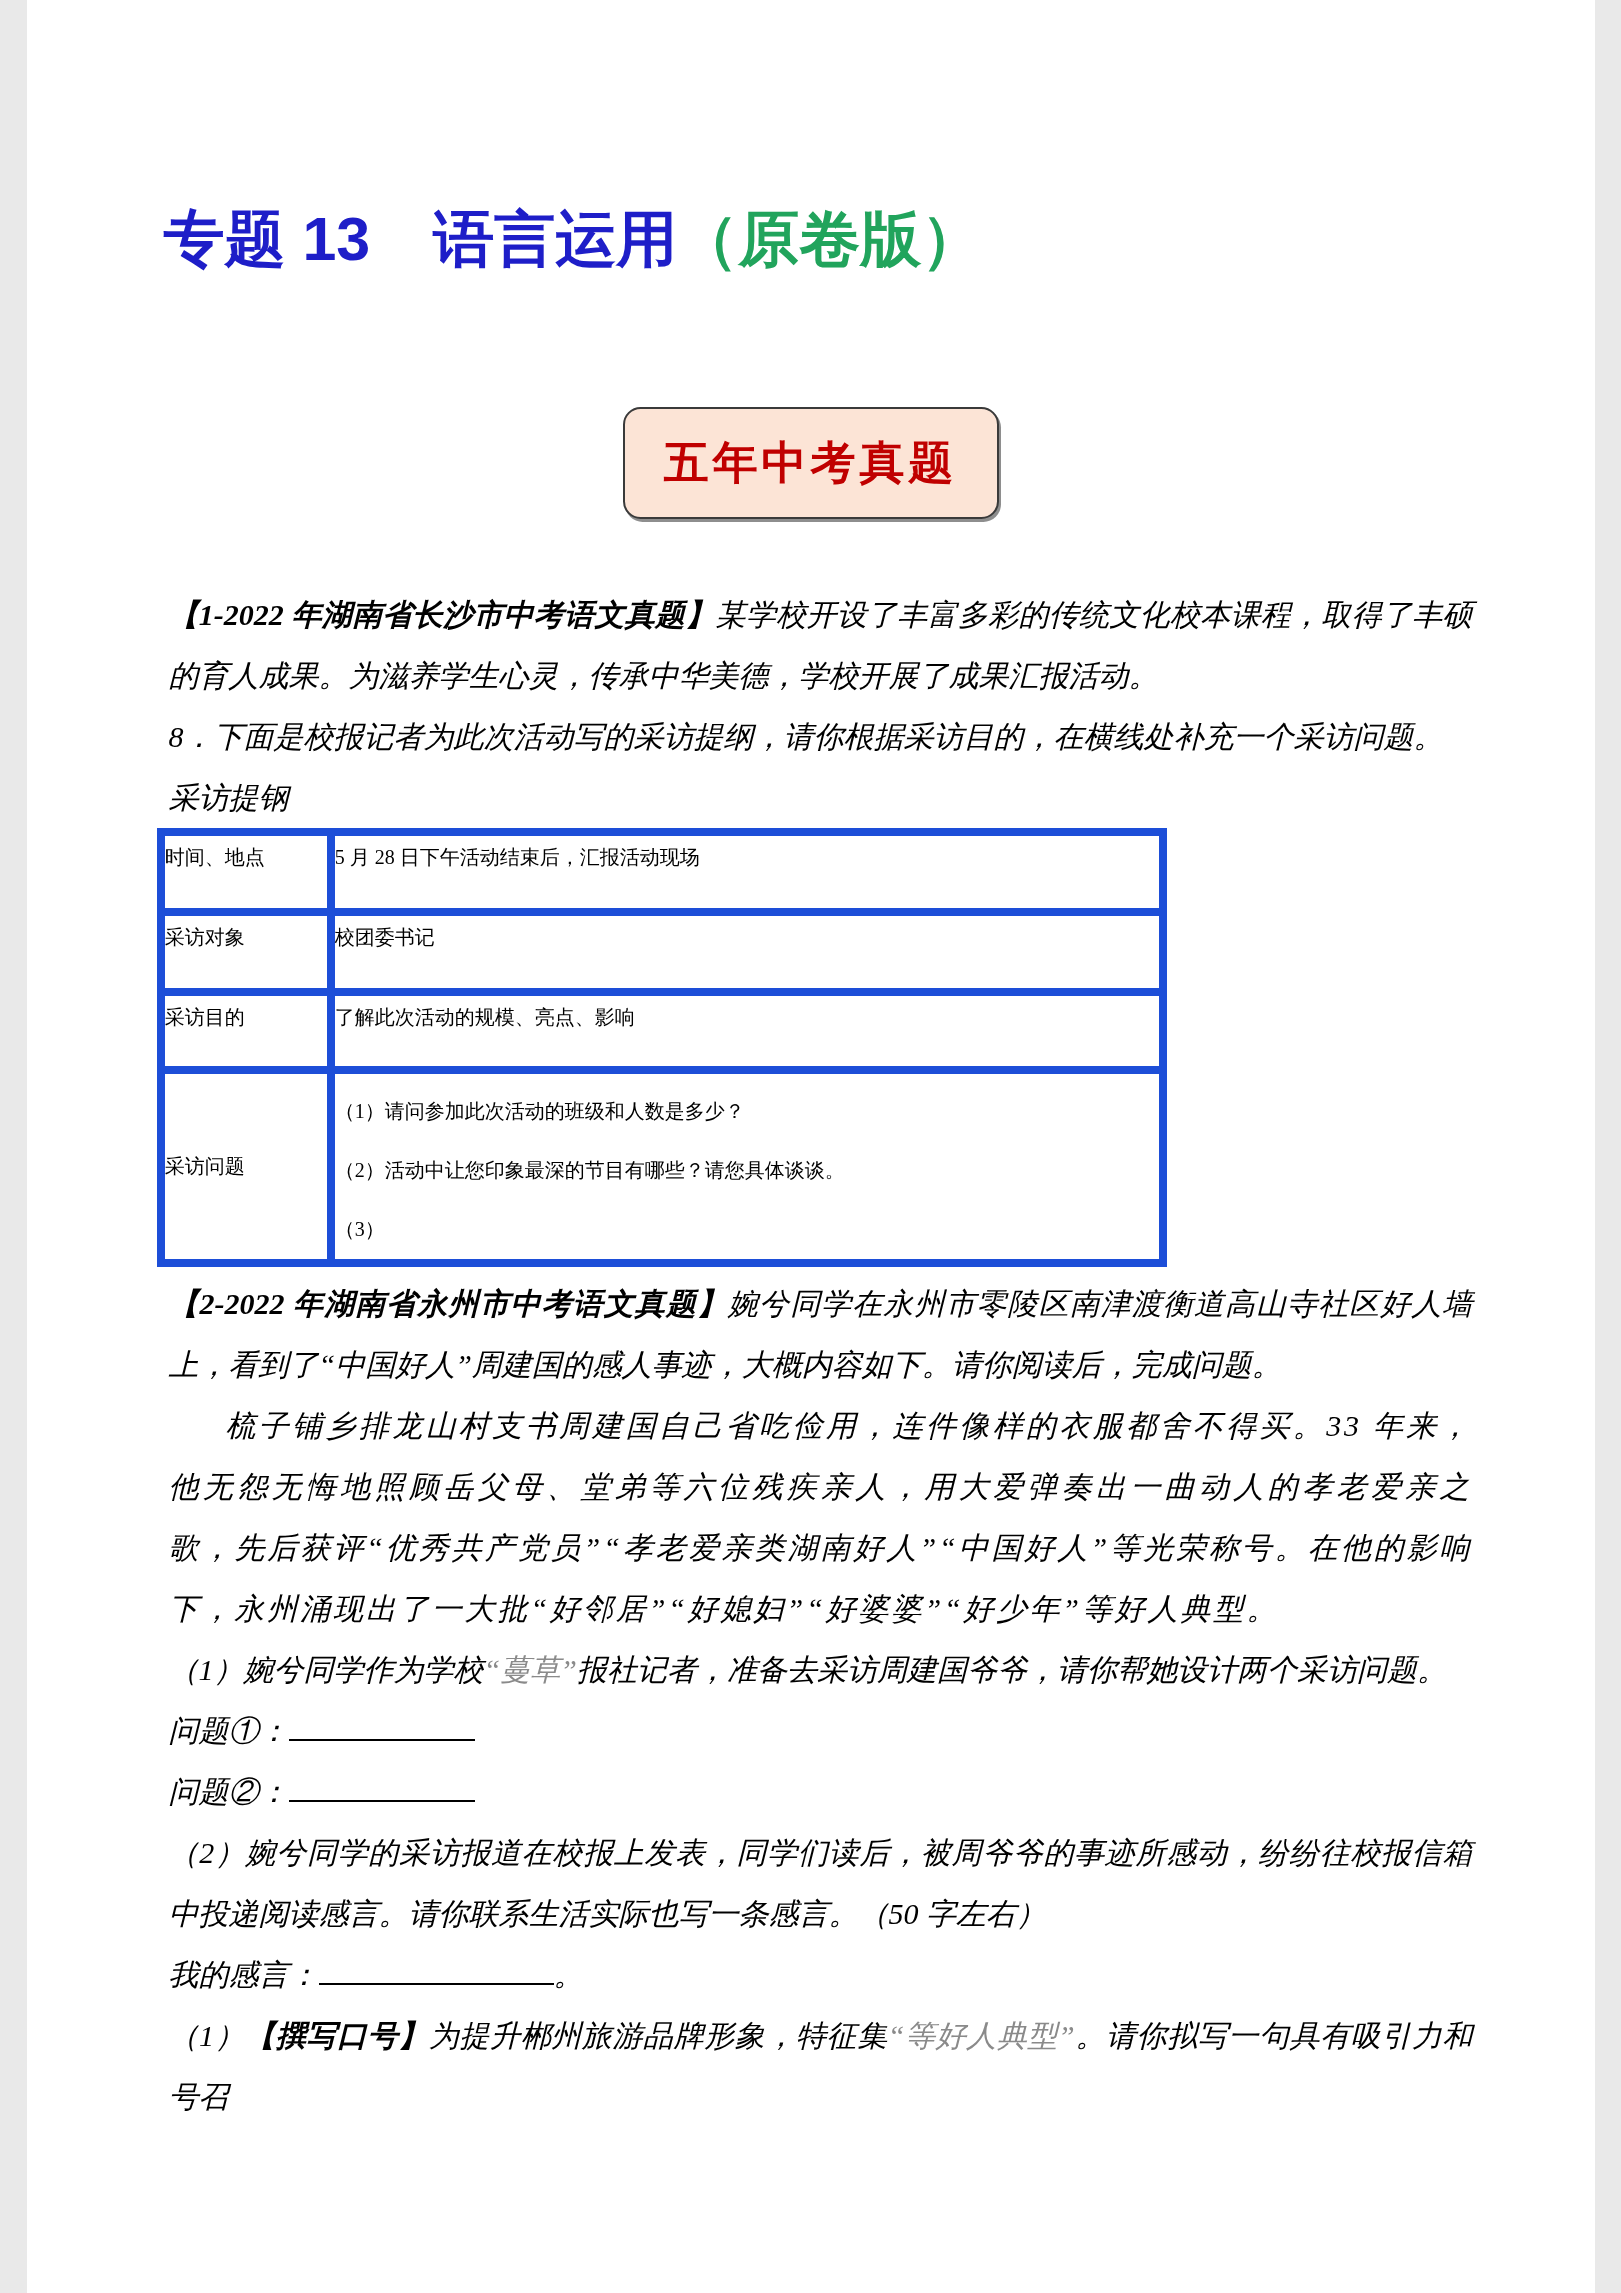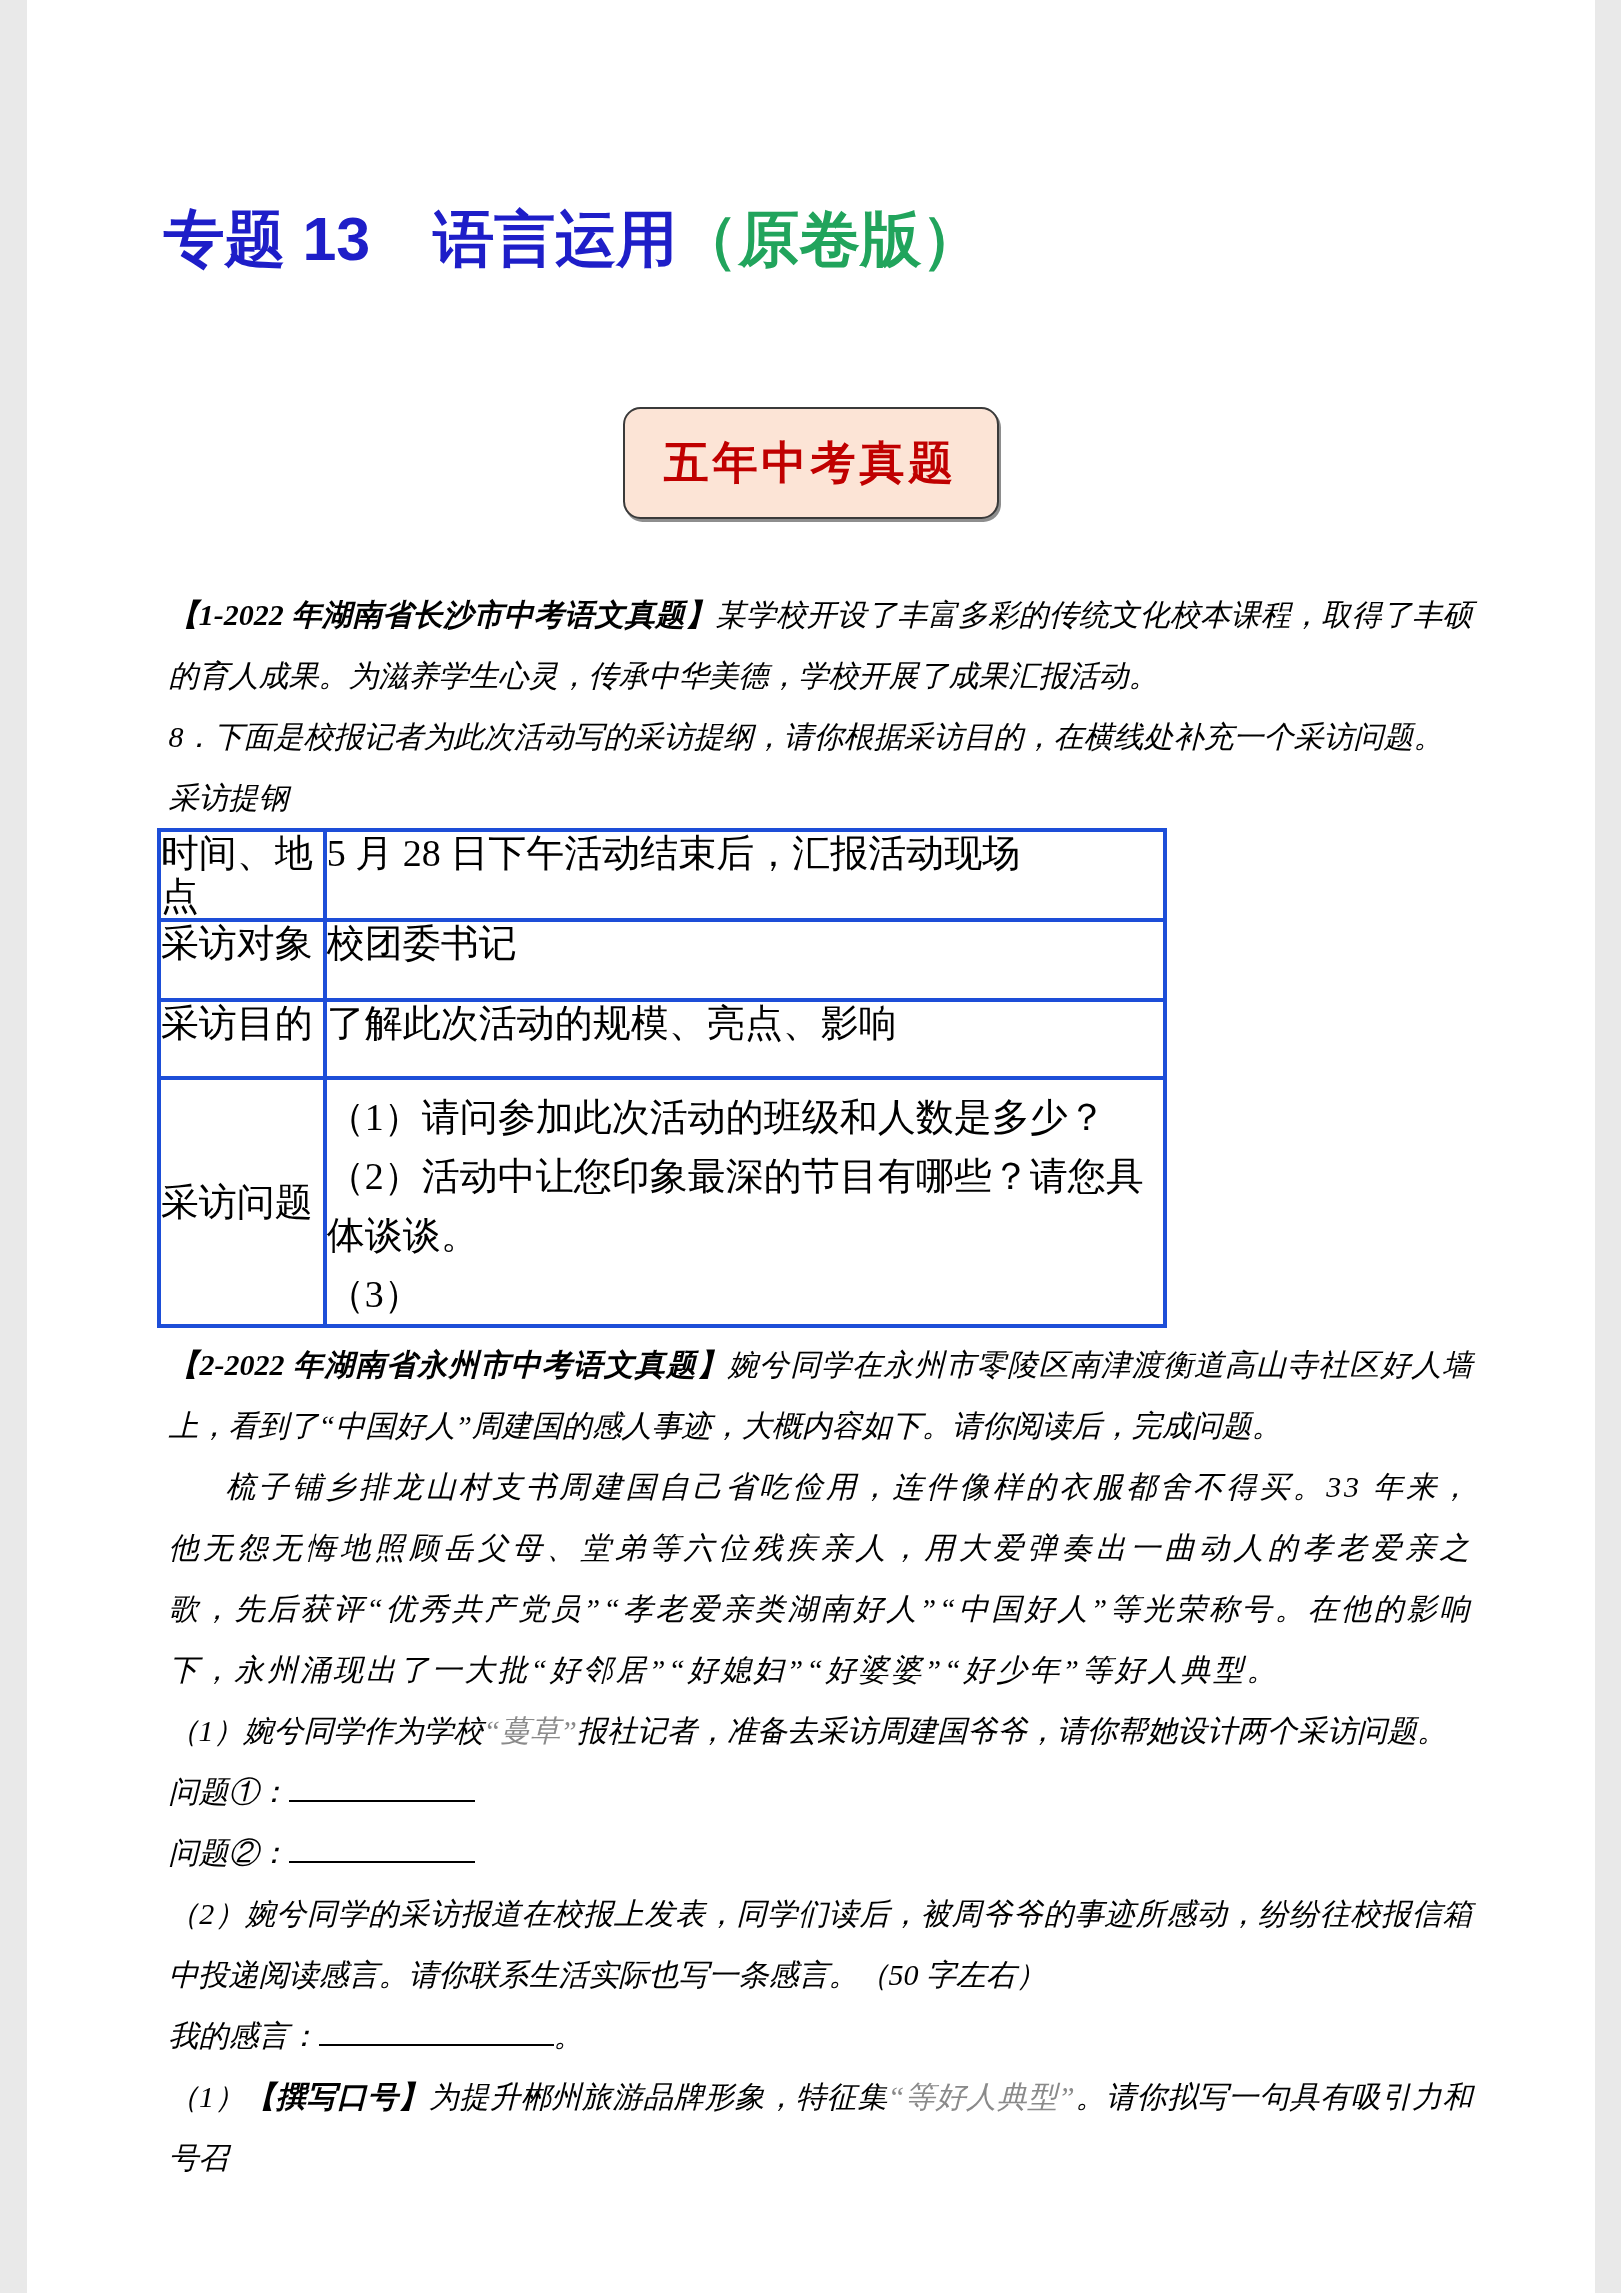--- a/index.html
+++ b/index.html
@@ -51,22 +51,22 @@
 
   
   table.interview{
     border-collapse:collapse;
     margin-left:-11.8px;
     width:1010px;
     table-layout:fixed;
     border:2.9px solid #000;
   }
   table.interview td{
-    border:4px solid #1d4ed8;
-    font-size:38px;
+    border:8px solid #1d4ed8;
+    font-size:20px;
     padding:0;
     font-family:Liberation Serif, serif;
   }
   td.cell-label{
     width:162px;
     padding-left:11.8px;
     vertical-align:top;
     padding-top:13.7px;
     line-height:43px;
   }

